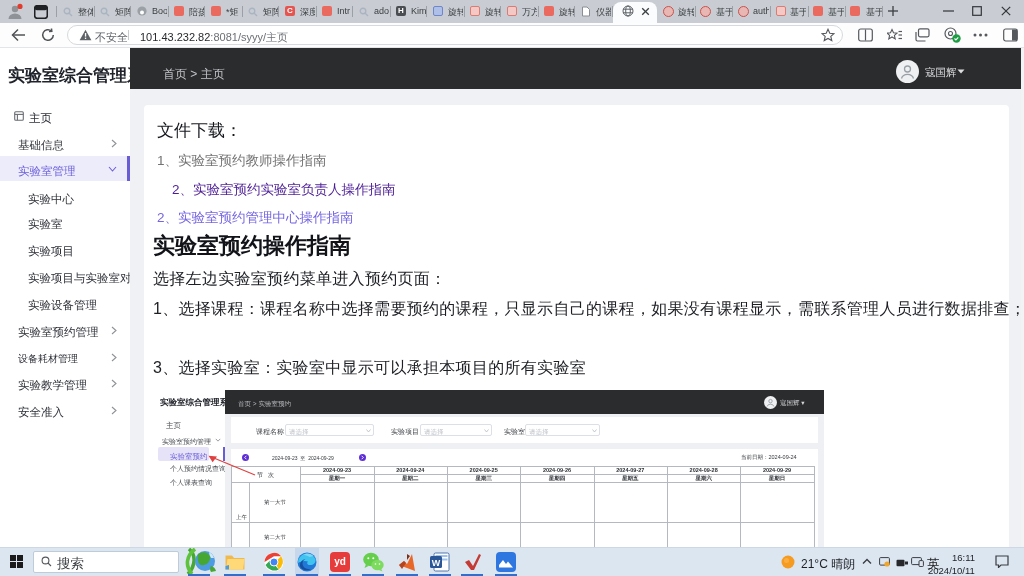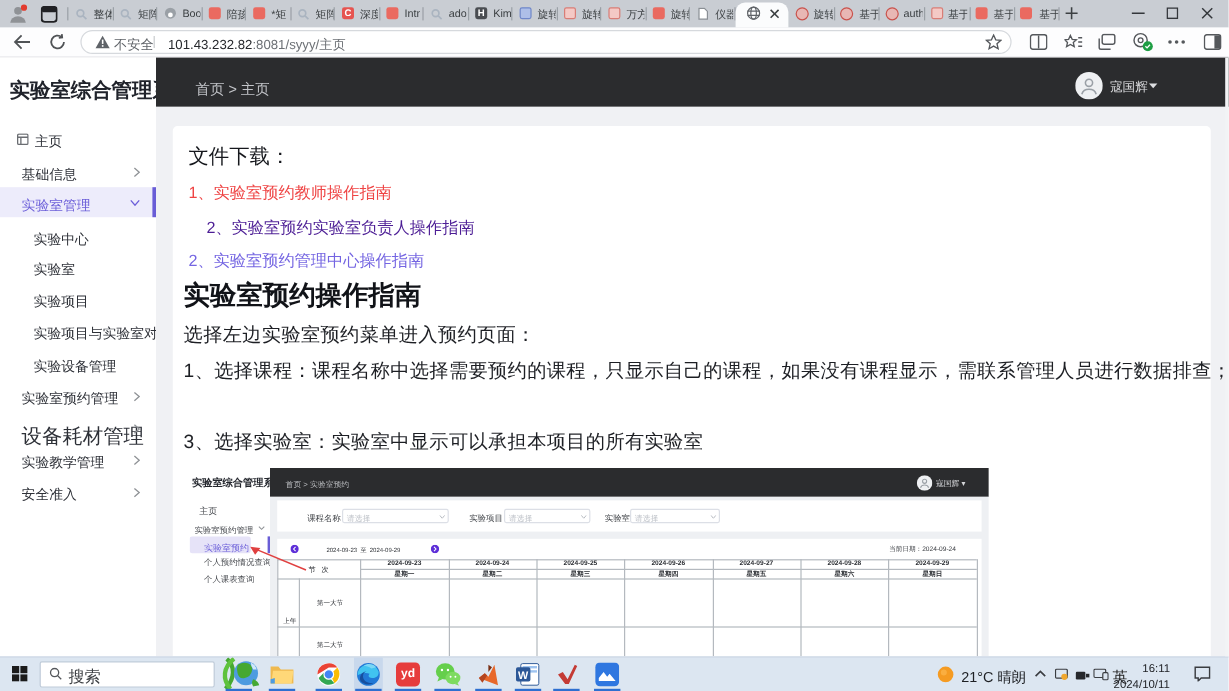--- a/index.html
+++ b/index.html
@@ -193,21 +193,21 @@
     </svg>
 <div class="abs" style="left:28px;top:191.5px;font-size:11.5px;color:#2e3138;white-space:nowrap">实验中心</div>
 <div class="abs" style="left:28px;top:217px;font-size:11.5px;color:#2e3138;white-space:nowrap">实验室</div>
 <div class="abs" style="left:28px;top:244px;font-size:11.5px;color:#2e3138;white-space:nowrap">实验项目</div>
 <div class="abs" style="left:28px;top:271px;font-size:11.5px;color:#2e3138;white-space:nowrap">实验项目与实验室对照</div>
 <div class="abs" style="left:28px;top:298px;font-size:11.5px;color:#2e3138;white-space:nowrap">实验设备管理</div>
 <div class="abs" style="left:18px;top:325px;font-size:11.5px;color:#2e3138;white-space:nowrap">实验室预约管理</div>
 <svg class="abs" style="left:111px;top:326px" width="6" height="9" viewBox="0 0 6 9">
       <polyline points="1,1 5,4.5 1,8" fill="none" stroke="#8f9296" stroke-width="1.1"></polyline>
     </svg>
-<div class="abs" style="left:18px;top:351.5px;font-size:17px;color:#2e3138;white-space:nowrap">设备耗材管理</div>
+<div class="abs" style="left:18px;top:351.5px;font-size:10px;color:#2e3138;white-space:nowrap">设备耗材管理</div>
 <svg class="abs" style="left:111px;top:352.5px" width="6" height="9" viewBox="0 0 6 9">
       <polyline points="1,1 5,4.5 1,8" fill="none" stroke="#8f9296" stroke-width="1.1"></polyline>
     </svg>
 <div class="abs" style="left:18px;top:378px;font-size:11.5px;color:#2e3138;white-space:nowrap">实验教学管理</div>
 <svg class="abs" style="left:111px;top:379px" width="6" height="9" viewBox="0 0 6 9">
       <polyline points="1,1 5,4.5 1,8" fill="none" stroke="#8f9296" stroke-width="1.1"></polyline>
     </svg>
 <div class="abs" style="left:18px;top:404.5px;font-size:11.5px;color:#2e3138;white-space:nowrap">安全准入</div>
 <svg class="abs" style="left:111px;top:405.5px" width="6" height="9" viewBox="0 0 6 9">
       <polyline points="1,1 5,4.5 1,8" fill="none" stroke="#8f9296" stroke-width="1.1"></polyline>
@@ -219,21 +219,21 @@
 <circle cx="11.5" cy="9" r="3" fill="none" stroke="#9aa0a6" stroke-width="1.3"></circle>
 <path d="M5.5 18.5 a6.2 5.5 0 0 1 12 0" fill="none" stroke="#9aa0a6" stroke-width="1.3"></path>
     </svg>
 <div class="abs" style="left:925px;top:66px;font-size:10.5px;color:#dcdde0">寇国辉</div>
 <svg class="abs" style="left:957px;top:69px" width="8" height="5" viewBox="0 0 8 5">
       <path d="M0.5 0.5 L4 4.5 L7.5 0.5 Z" fill="#dcdde0"></path>
     </svg>
 <div class="abs" style="left:130px;top:89px;width:894px;height:458px;background:#f0f1f4"></div>
 <div class="abs" style="left:144px;top:105px;width:865px;height:442px;background:#fff;border-radius:4px 4px 0 0"></div>
 <div class="abs" style="left:157px;top:119px;font-size:17px;color:#15171c">文件下载：</div>
-<div class="abs" style="left:157px;top:152px;font-size:13.5px;color:#ef4444;white-space:nowrap">1、实验室预约教师操作指南</div>
+<div class="abs" style="left:157px;top:152px;font-size:13.5px;color:#737373;white-space:nowrap">1、实验室预约教师操作指南</div>
 <div class="abs" style="left:172px;top:181.3px;font-size:13.5px;color:#4c1d95;white-space:nowrap">2、实验室预约实验室负责人操作指南</div>
 <div class="abs" style="left:157px;top:208.5px;font-size:13.5px;color:#7465e2;white-space:nowrap">2、实验室预约管理中心操作指南</div>
 <div class="abs" style="left:153px;top:268.8px;font-size:16px;color:#1d1f24;white-space:nowrap;letter-spacing:0.3px">选择左边实验室预约菜单进入预约页面：</div>
 <div class="abs" style="left:153px;top:231px;font-size:22px;font-weight:bold;color:#111318">实验室预约操作指南</div>
 <div class="abs" style="left:153px;top:298.7px;font-size:16px;color:#1d1f24;white-space:nowrap;letter-spacing:0.3px">1、选择课程：课程名称中选择需要预约的课程，只显示自己的课程，如果没有课程显示，需联系管理人员进行数据排查；</div>
 <div class="abs" style="left:153px;top:357.8px;font-size:16px;color:#1d1f24;white-space:nowrap;letter-spacing:0.3px">3、选择实验室：实验室中显示可以承担本项目的所有实验室</div>
 <div class="abs" id="shot" style="left:158px;top:390px;width:666px;height:157px;overflow:hidden;background:#fff">
 <div style="position:absolute;left:0;top:0;width:66.5px;height:157px;background:#fff"></div>
 <div style="position:absolute;left:2px;top:6.5px;width:63px;font-size:8.5px;font-weight:bold;color:#23262d;white-space:nowrap">实验室综合管理系统</div>
 <div style="position:absolute;left:8px;top:31px;font-size:7.5px;color:#4a4d52">主页</div>

